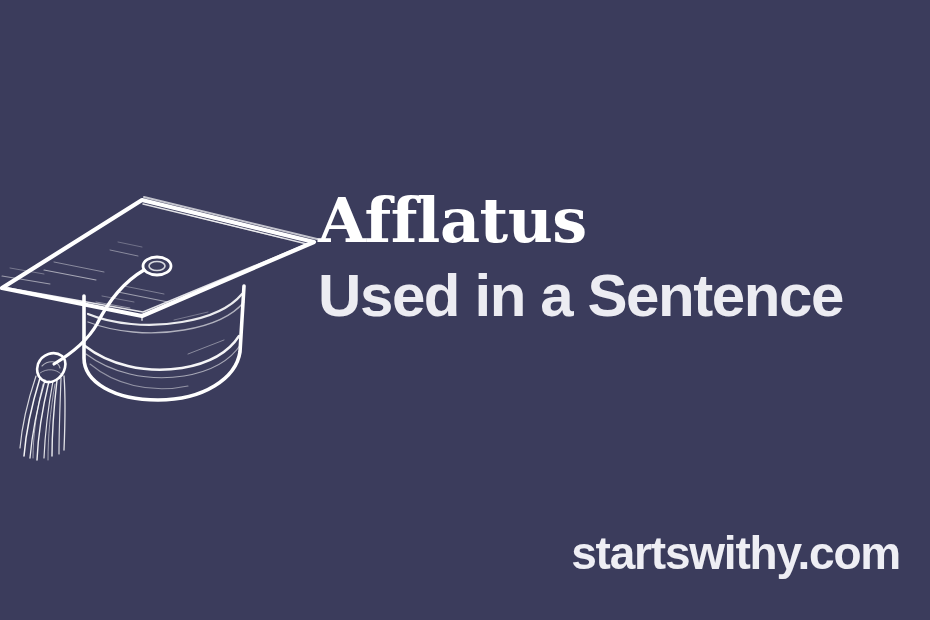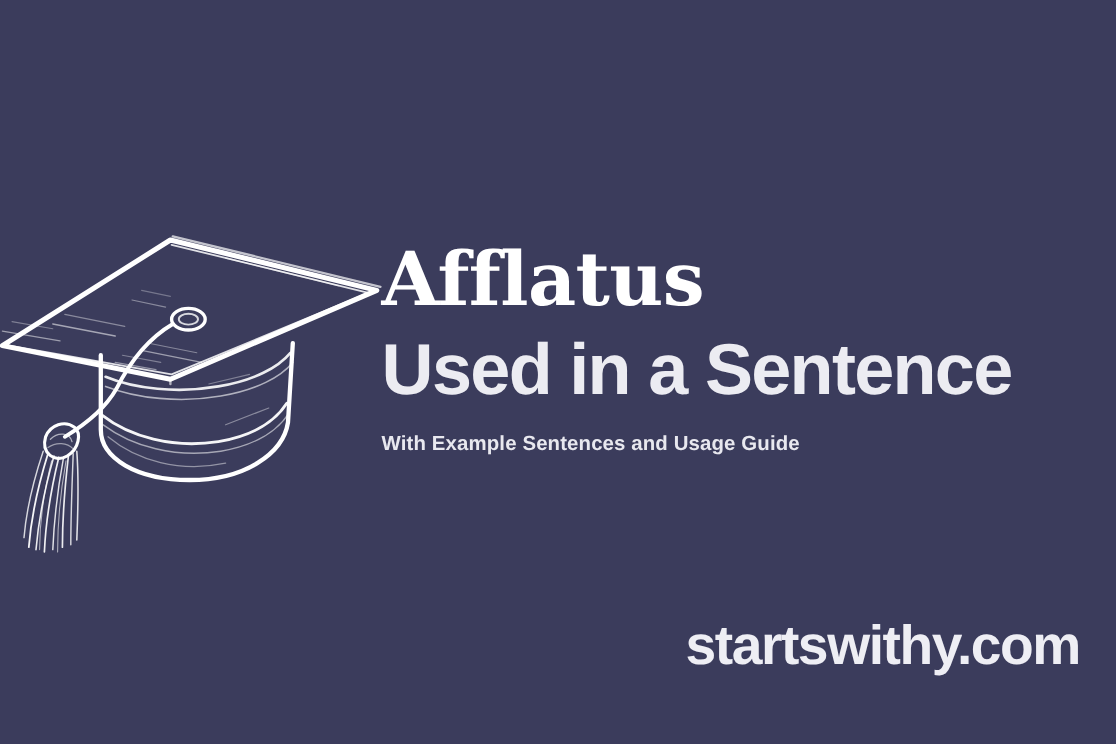--- a/index.html
+++ b/index.html
@@ -38,21 +38,21 @@
     display: block;
     width: 100%;
     height: 100%;
     overflow: visible;
   }
 
   
   .text-block {
     position: absolute;
     left: 318px;
-    top: 202px;
+    top: 190px;
     width: 600px;
   }
 
   .word-title {
     font-family: "DejaVu Serif", "Liberation Serif", serif;
     font-weight: 700;
     font-size: 62px;
     line-height: 1.0;
     letter-spacing: -0.5px;
     color: #ffffff;
@@ -77,21 +77,21 @@
     font-size: 17px;
     letter-spacing: 0.1px;
     color: #e8e8ef;
     white-space: nowrap;
   }
 
   
   .brand {
     position: absolute;
     right: 30px;
-    bottom: 56px;
+    bottom: 40px;
     font-family: "Liberation Sans", sans-serif;
     font-weight: 700;
     font-size: 46px;
     letter-spacing: -1.2px;
     color: #eeeef4;
     white-space: nowrap;
     text-align: right;
   }
 </style>
 </head>
@@ -154,18 +154,17 @@
       <path d="M10 120 L90 134" stroke-width="2" opacity="0.75"></path>
       <path d="M150 148 L150 152" stroke-width="2" opacity="0.6"></path>
     </svg>
   </div>
 
   <div class="text-block">
     <div class="word-title">Afflatus</div>
 
     <div class="headline">Used in a Sentence</div>
 
-    <div class="subtitle">With Example Sentences and Usage Guide</div>
   </div>
 
   <div class="brand">startswithy.com</div>
 
 </div>
 
 </body></html>

